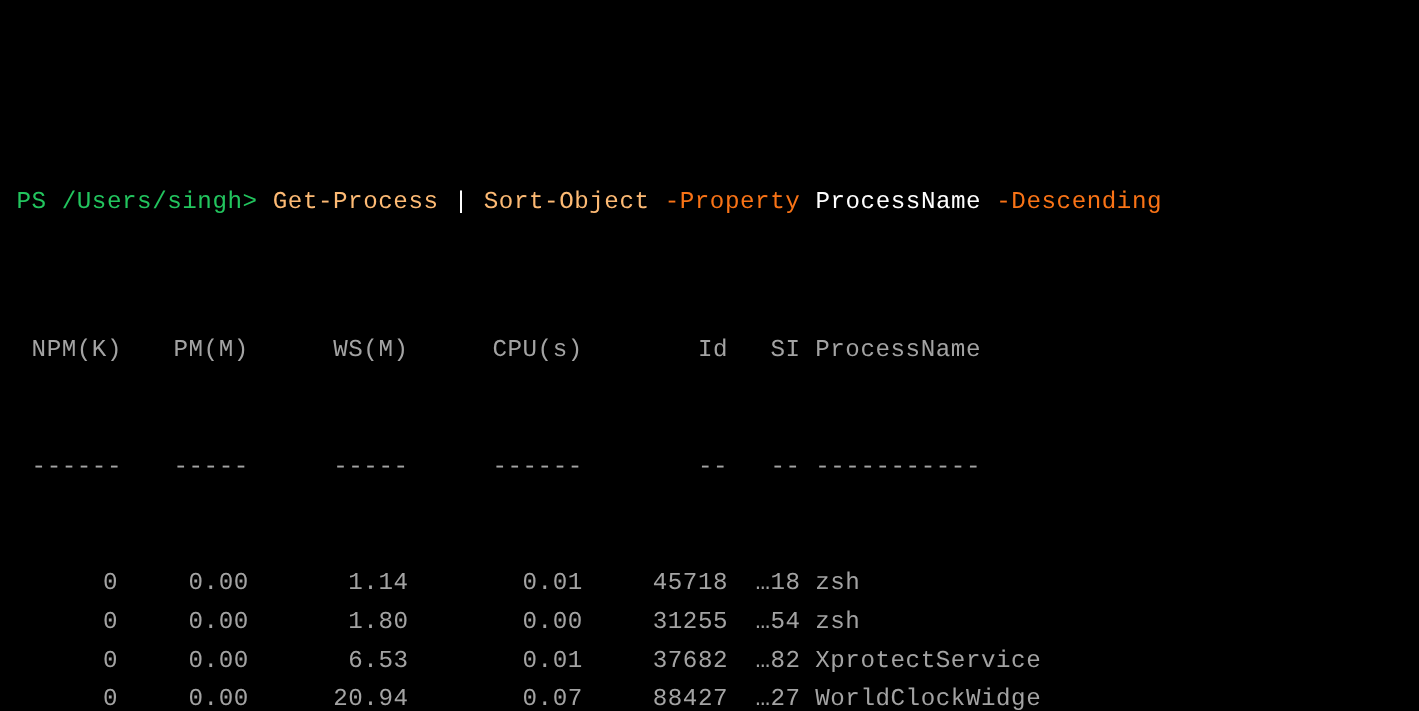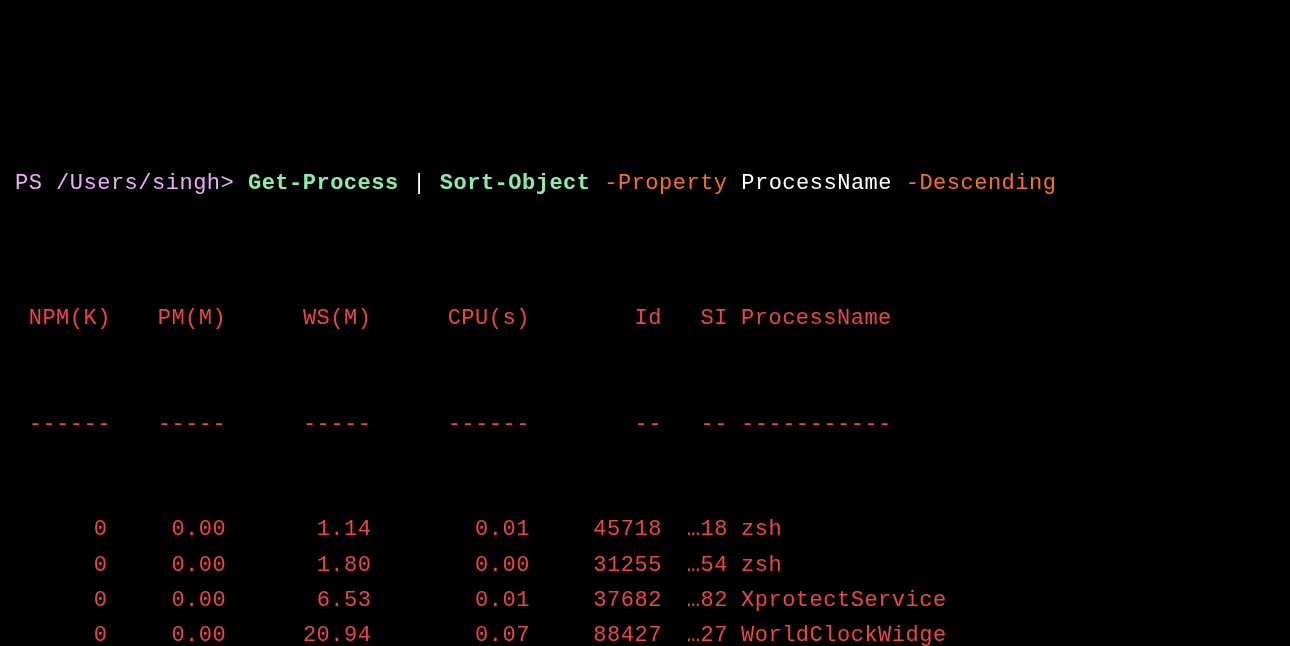--- a/index.html
+++ b/index.html
@@ -17,40 +17,39 @@
       width: 1290px;
       height: 646px;
       overflow: hidden;
       white-space: pre;
       letter-spacing: 0.5px;
     }
     .prompt-line {
       margin-bottom: 18px;
     }
     .prompt {
-      color: #f0abfc;
+      color: #22c55e;
     }
     .cmdlet {
-      color: #86efac;
-      font-weight: bold;
+      color: #fdba74;
     }
     .pipe {
       color: #ffffff;
     }
     .param-name {
       color: #f97316;
     }
     .param-value {
       color: #ffffff;
     }
     .table-header {
       margin-top: 12px;
     }
     .table-header, .table-divider, .table-row {
-      color: #ef4444;
+      color: #a3a3a3;
     }
     .col-npm {
       display: inline-block;
       width: 7ch;
       text-align: right;
     }
     .col-pm {
       display: inline-block;
       width: 9ch;
       text-align: right;

